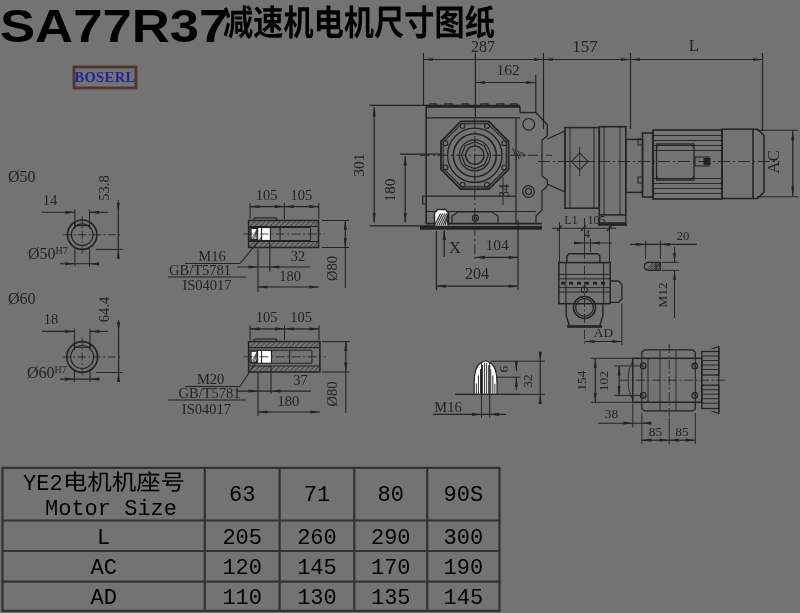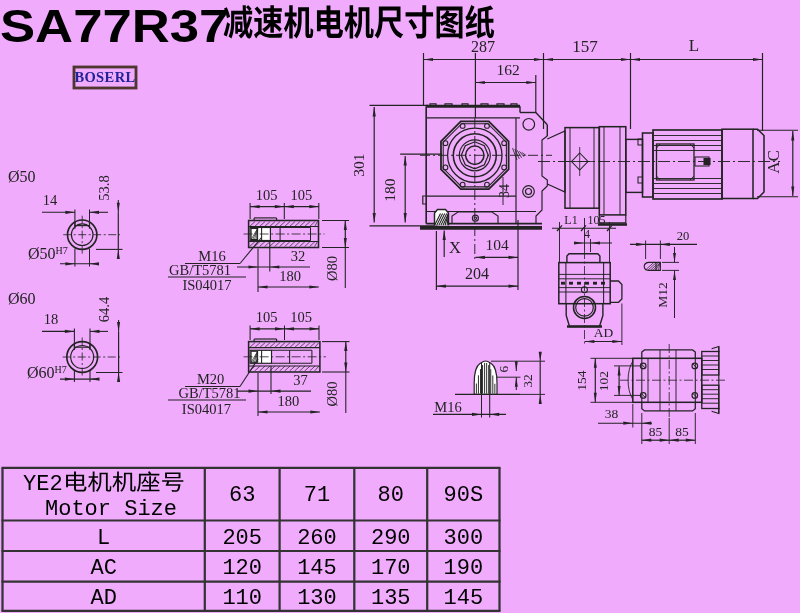--- a/index.html
+++ b/index.html
@@ -1,15 +1,15 @@
 <!DOCTYPE html>
 <html><head><meta charset="utf-8">
 <style>
 html,body{margin:0;padding:0;background:#fff;}
-#c{position:relative;width:800px;height:613px;overflow:hidden;background:#f0abfc;}
+#c{position:relative;width:800px;height:613px;overflow:hidden;background:#737373;}
 </style></head>
 <body>
 <div id="c">
 <svg width="800" height="613" viewBox="0 0 800 613">
 <text x="0" y="42" transform="scale(1.145,1)" font-family="'Liberation Sans', sans-serif" font-size="46" font-weight="bold" fill="#000">SA77R37</text>
       <g fill="#000">
         <path transform="translate(223.0,35.3) scale(0.03020,-0.03540)" d="M402 534V447H637V534ZM34 758C76 669 119 552 134 480L236 524C218 595 171 708 127 794ZM22 8 127 -33C163 70 201 201 231 321L137 366C104 237 57 96 22 8ZM651 848 656 696H270V417C270 283 263 98 186 -31C211 -42 258 -73 277 -92C361 49 375 267 375 417V591H661C670 429 684 287 706 176C687 149 667 123 646 99V391H406V45H495V91H639C603 51 563 16 519 -14C542 -31 582 -69 598 -88C649 -48 696 -1 738 52C770 -38 812 -89 867 -90C906 -91 955 -51 979 131C961 140 916 168 898 190C892 96 882 44 867 44C848 45 830 88 814 162C876 265 924 385 959 519L860 539C841 462 817 390 787 324C778 402 770 493 764 591H965V696H881L944 748C920 778 871 820 830 848L762 795C799 766 843 726 866 696H759L755 848ZM495 298H567V183H495Z"></path>
         <path transform="translate(253.2,35.3) scale(0.03020,-0.03540)" d="M46 752C101 700 170 628 200 580L297 654C263 701 191 769 136 817ZM279 491H38V380H164V114C120 94 71 59 25 16L98 -87C143 -31 195 28 230 28C255 28 288 1 335 -22C410 -60 497 -71 617 -71C715 -71 875 -65 941 -60C943 -28 960 26 973 57C876 43 723 35 621 35C515 35 422 42 355 75C322 91 299 106 279 117ZM459 516H569V430H459ZM685 516H798V430H685ZM569 848V763H321V663H569V608H349V339H517C463 273 379 211 296 179C321 157 355 115 372 88C444 124 514 184 569 253V71H685V248C759 200 832 145 872 103L945 185C897 231 807 291 724 339H914V608H685V663H947V763H685V848Z"></path>
         <path transform="translate(283.4,35.3) scale(0.03020,-0.03540)" d="M488 792V468C488 317 476 121 343 -11C370 -26 417 -66 436 -88C581 57 604 298 604 468V679H729V78C729 -8 737 -32 756 -52C773 -70 802 -79 826 -79C842 -79 865 -79 882 -79C905 -79 928 -74 944 -61C961 -48 971 -29 977 1C983 30 987 101 988 155C959 165 925 184 902 203C902 143 900 95 899 73C897 51 896 42 892 37C889 33 884 31 879 31C874 31 867 31 862 31C858 31 854 33 851 37C848 41 848 55 848 82V792ZM193 850V643H45V530H178C146 409 86 275 20 195C39 165 66 116 77 83C121 139 161 221 193 311V-89H308V330C337 285 366 237 382 205L450 302C430 328 342 434 308 470V530H438V643H308V850Z"></path>
         <path transform="translate(313.6,35.3) scale(0.03020,-0.03540)" d="M429 381V288H235V381ZM558 381H754V288H558ZM429 491H235V588H429ZM558 491V588H754V491ZM111 705V112H235V170H429V117C429 -37 468 -78 606 -78C637 -78 765 -78 798 -78C920 -78 957 -20 974 138C945 144 906 160 876 176V705H558V844H429V705ZM854 170C846 69 834 43 785 43C759 43 647 43 620 43C565 43 558 52 558 116V170Z"></path>

